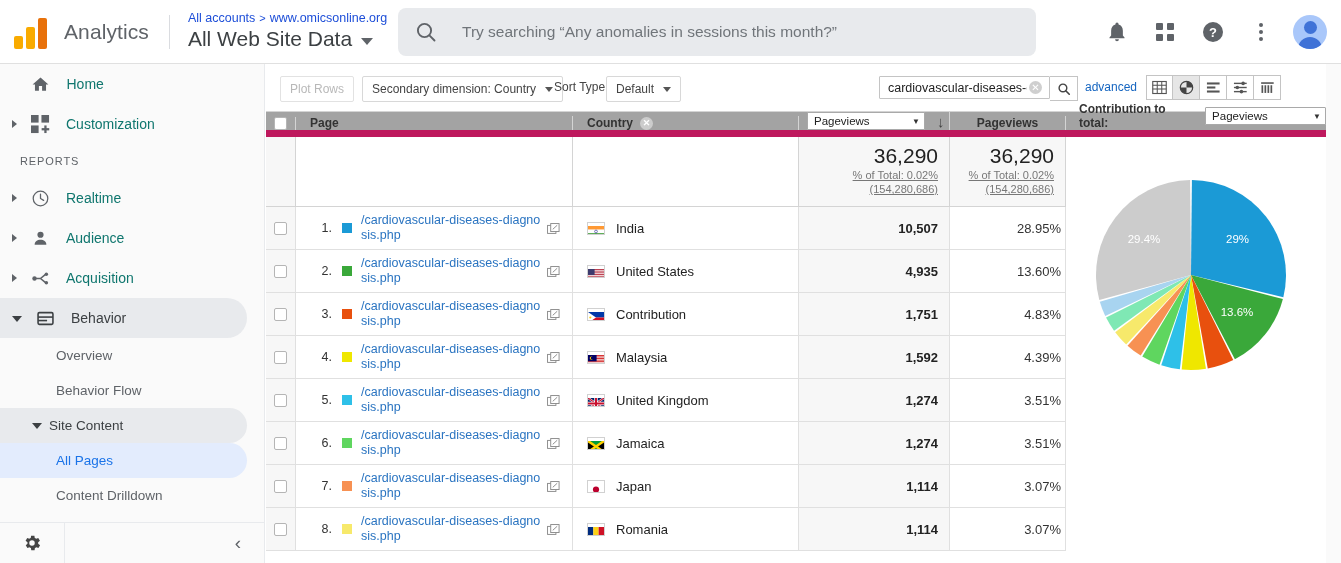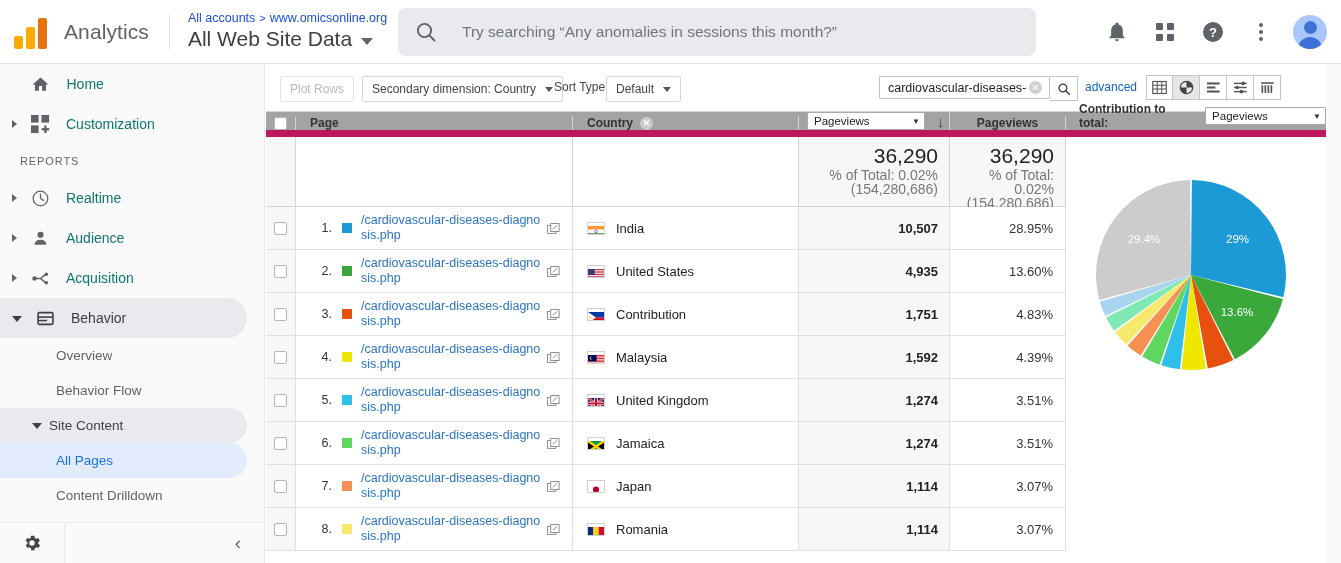--- a/index.html
+++ b/index.html
@@ -167,29 +167,29 @@
 
   .summaryrow { display: flex; height: 70px; border-bottom: 1px solid #d4d4d4; }
   .sm { border-right: 1px solid #d4d4d4; }
   .sm.c-chk { width: 30px; background: #f7f7f7; }
   .sm.c-page { width: 277px; background: #fff; }
   .sm.c-ctry { width: 226px; background: #fff; }
   .sm.c-pv1 { width: 151px; background: #f7f7f7; padding: 7px 11px 0 0; text-align: right; }
   .sm.c-pv2 { width: 116px; background: #f7f7f7; padding: 7px 11px 0 0; text-align: right; }
   .sm.c-contrib { width: 260px; background: #fff; border-right: 0; }
   .sm-big { font-size: 21px; color: #222; line-height: 24px; font-weight: normal; }
-  .sm-sub { font-size: 14px; color: #777; line-height: 14px; }
+  .sm-sub { font-size: 11px; color: #777; line-height: 14px; text-decoration: underline; }
 
   .trow { display: flex; height: 43px; border-bottom: 1px solid #e0e0e0; }
   .td { border-right: 1px solid #e0e0e0; display: flex; align-items: center; }
   .td.c-chk { width: 30px; background: #f7f7f7; justify-content: center; }
   .td.c-page { width: 277px; background: #fff; padding-left: 9px; }
   .td.c-ctry { width: 226px; background: #fff; padding-left: 14px; }
   .td.c-pv1 { width: 151px; background: #f7f7f7; justify-content: flex-end; padding-right: 11px; font-size: 13px; font-weight: bold; color: #222; }
-  .td.c-pv2 { width: 116px; background: #fff; justify-content: flex-end; padding-right: 12px; font-size: 13px; color: #333; }
+  .td.c-pv2 { width: 116px; background: #fff; justify-content: flex-end; padding-right: 4px; font-size: 13px; color: #333; }
   .td.c-contrib { width: 260px; background: #fff; border-right: 0; }
   .rank { width: 27px; font-size: 12.5px; color: #333; text-align: right; flex: none; }
   .swatch { width: 10px; height: 10px; margin-left: 10px; flex: none; }
   .pagelink {
     margin-left: 9px; font-size: 12.5px; color: #2a74c1; line-height: 15px;
     width: 184px; word-break: break-all; cursor: pointer;
   }
   .extlink { margin-left: 2px; width: 13px; height: 13px; flex: none; cursor: pointer; }
   .flag { width: 16px; height: 11px; flex: none; border: 1px solid rgba(0,0,0,.18); box-sizing: content-box; overflow: hidden; position: relative; }
   .ctry-name { margin-left: 11px; font-size: 13px; color: #222; white-space: nowrap; }

